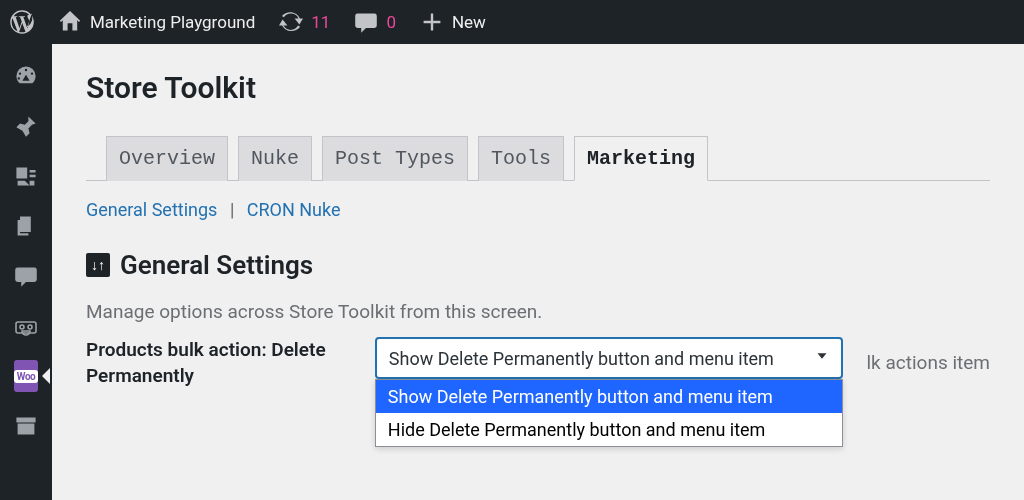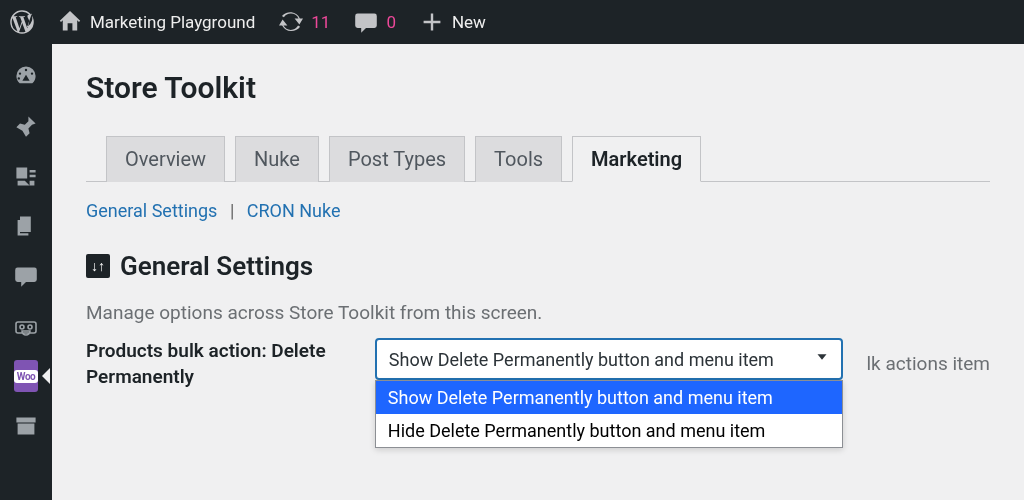--- a/index.html
+++ b/index.html
@@ -46,22 +46,22 @@
     padding:26px 34px 0 34px;
   }
   h1.page-title{
     font-size:30px; font-weight:600; color:#1d2327; margin-bottom:30px;
   }
 
   
   .tabs{ display:flex; gap:10px; border-bottom:1px solid #c3c4c7; padding-left:20px;}
   .tab{
     background:#dcdcde; border:1px solid #c3c4c7; border-bottom:none;
-    padding:10px 18px; font-size:20px; color:#50575e; cursor:pointer;
-    position:relative; top:1px;
+    padding:10px 12px; font-size:20px; color:#50575e; cursor:pointer;
+    position:relative; top:1px;font-family:Liberation Mono, monospace;
   }
   .tab.active{ background:#f0f0f1; color:#1d2327; font-weight:600; border-bottom:1px solid #f0f0f1;}
 
   
   .sublinks{ margin:18px 0 30px 0; font-size:18px; }
   .sublinks a{ color:#2271b1; text-decoration:none; cursor:pointer;}
   .sublinks .sep{ color:#666; margin:0 8px;}
 
   
   .section-head{ display:flex; align-items:center; gap:10px; margin-bottom:20px;}

